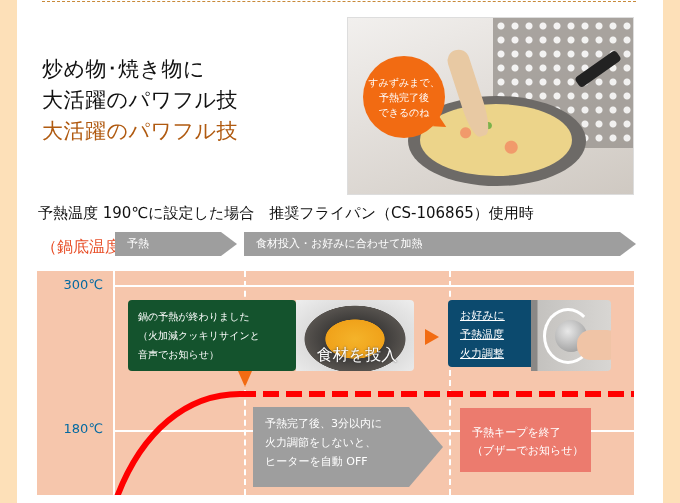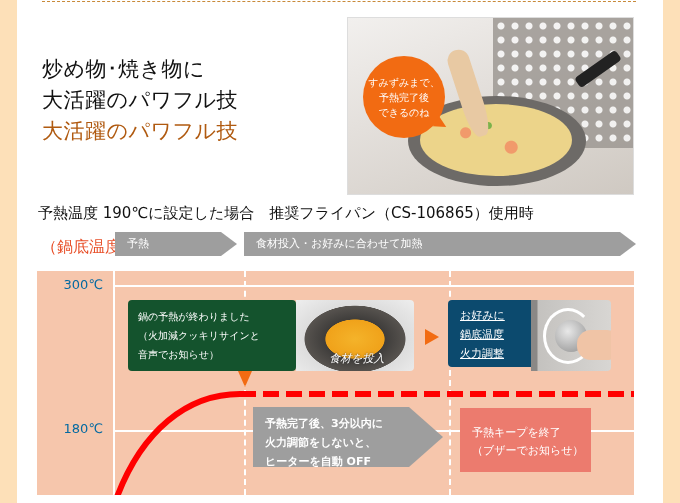--- a/index.html
+++ b/index.html
@@ -37,29 +37,29 @@
   .vdash-1 { left:207px; }
   .vdash-2 { left:412px; }
   .ylabel { position:absolute; left:0; width:66px; text-align:right; color:#0369a1; font-size:13px; }
   .ylabel-300 { top:6px; }
   .ylabel-180 { top:150px; }
   .curve { position:absolute; left:0; top:0; }
 
   .callout-orange { position:absolute; left:91px; top:29px; width:168px; height:71px; background:#14532d; border-radius:4px; color:#fff; font-size:10px; line-height:19px; padding:7px 0 0 10px; box-sizing:border-box; }
   .callout-orange::after { content:""; position:absolute; left:110px; bottom:-16px; border-top:16px solid #f26b12; border-left:7px solid transparent; border-right:7px solid transparent; }
   .photo-egg { position:absolute; left:259px; top:29px; width:118px; height:71px; border-radius:0 4px 4px 0; background:radial-gradient(ellipse at 50% 55%,#f4b32a 0%,#f0a21a 35%,#3f3d3b 36%,#57534f 60%,#ddd 61%,#eee 100%); overflow:hidden; }
-  .photo-egg .cap { position:absolute; left:4px; right:0; bottom:5px; text-align:center; color:#fff; font-size:11px; text-shadow:0 0 2px #333;font-style:italic; }
+  .photo-egg .cap { position:absolute; left:4px; right:0; bottom:5px; text-align:center; color:#fff; font-size:16px; text-shadow:0 0 2px #333; }
   .arrow-right { position:absolute; left:388px; top:58px; width:0; height:0; border-left:14px solid #f26b12; border-top:8px solid transparent; border-bottom:8px solid transparent; }
   .callout-orange2 { position:absolute; left:411px; top:29px; width:83px; height:67px; background:#0c4a6e; border-radius:4px 0 0 4px; color:#fff; font-size:11px; line-height:19px; padding:6px 0 0 12px; box-sizing:border-box;text-decoration:underline; }
   .photo-knob { position:absolute; left:494px; top:29px; width:80px; height:71px; border-radius:0 4px 4px 0; background:linear-gradient(90deg,#8a8886 0,#8a8886 6px,#c4c2bf 7px,#d8d6d3 100%); overflow:hidden; }
   .photo-knob .knob { position:absolute; left:24px; top:20px; width:32px; height:32px; border-radius:50%; background:radial-gradient(circle at 40% 35%,#e8e8e8,#8e8e8e); }
   .photo-knob .ring { position:absolute; left:12px; top:8px; width:50px; height:56px; border:3px solid #fff; border-radius:50%; border-right-color:transparent; box-sizing:border-box; }
   .photo-knob .hand { position:absolute; left:46px; top:30px; width:44px; height:30px; background:#f0c4a6; border-radius:14px; }
 
-  .callout-gray { position:absolute; left:216px; top:136px; width:190px; height:60px; background:#9e9e9e; color:#fff; font-size:11px; line-height:19px; padding:7px 0 0 12px; box-sizing:border-box; clip-path:polygon(0 0,calc(100% - 34px) 0,100% 50%,calc(100% - 34px) 100%,0 100%);font-weight:bold; }
+  .callout-gray { position:absolute; left:216px; top:136px; width:190px; height:80px; background:#9e9e9e; color:#fff; font-size:11px; line-height:19px; padding:7px 0 0 12px; box-sizing:border-box; clip-path:polygon(0 0,calc(100% - 34px) 0,100% 50%,calc(100% - 34px) 100%,0 100%); }
   .callout-red { position:absolute; left:423px; top:137px; width:131px; height:64px; background:#ec7b6e; color:#fff; font-size:11px; line-height:18px; padding:16px 0 0 12px; box-sizing:border-box; }
 </style>
 </head>
 <body>
 
 <div class="strip-left"></div>
 <div class="strip-right"></div>
 <div class="top-dash"></div>
 
 <div class="headline">
@@ -107,21 +107,21 @@
     <div>鍋の予熱が終わりました</div>
     <div>（火加減クッキリサインと</div>
     <div> 音声でお知らせ）</div>
   </div>
   <div class="photo-egg">
     <div class="cap">食材を投入</div>
   </div>
   <div class="arrow-right"></div>
   <div class="callout-orange2">
     <div>お好みに</div>
-    <div>鍋底温度</div>
+    <div>予熱温度</div>
     <div>火力調整</div>
   </div>
   <div class="photo-knob">
     <div class="ring"></div>
     <div class="knob"></div>
     <div class="hand"></div>
   </div>
 
   <div class="callout-gray">
     <div>予熱完了後、3分以内に</div>

